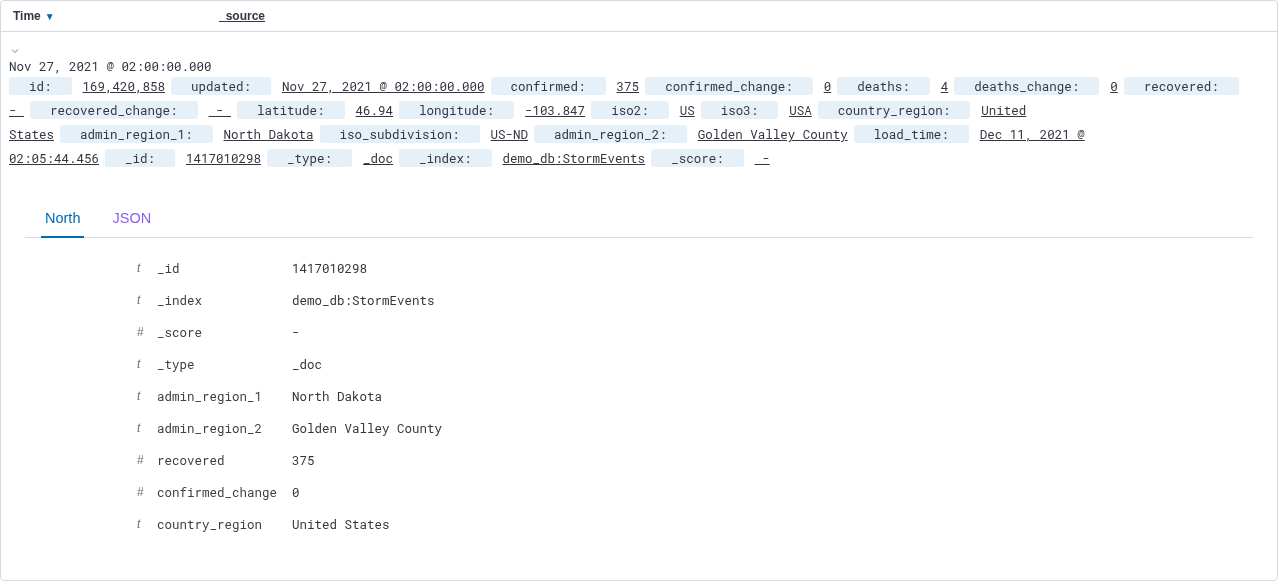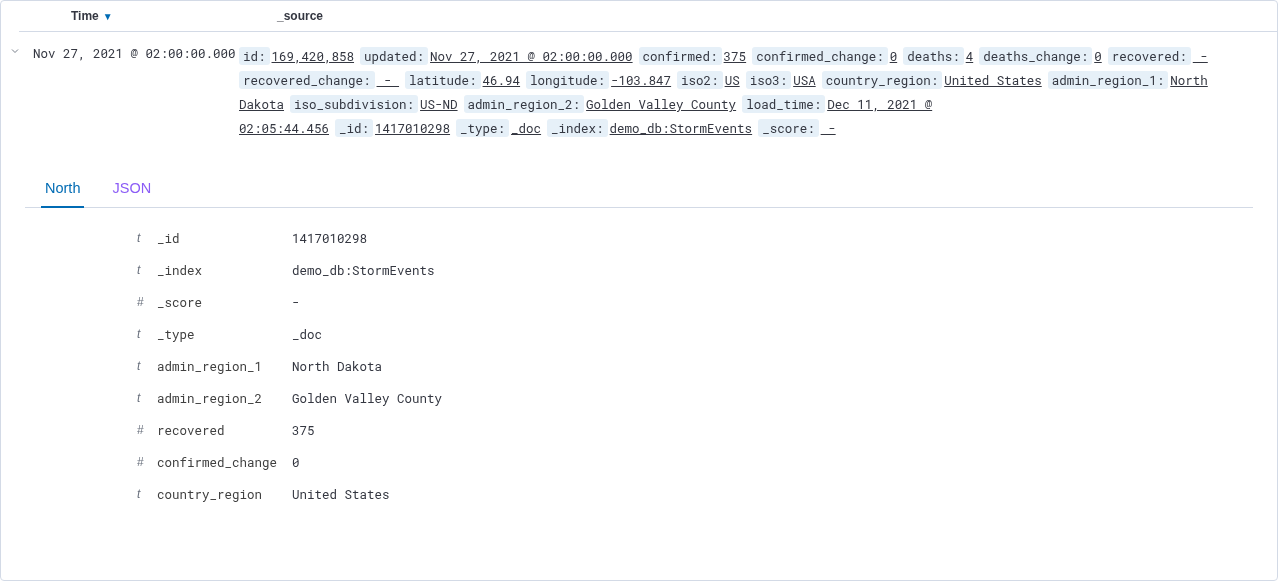--- a/index.html
+++ b/index.html
@@ -15,41 +15,42 @@
     border-radius: 4px;
     width: 1278px;
     height: 581px;
     overflow: hidden;
     position: relative;
   }
   .header-row {
     display: flex;
     align-items: center;
     border-bottom: 1px solid #d3dae6;
-    padding: 8px 0 8px 52px;
+    padding: 8px 0 8px 12px;
     font-size: 12px;
     font-weight: 700;
-    margin-left: 18px;
   }
   .col-time {
     width: 206px;
     display: flex;
     align-items: center;
     gap: 4px;
   }
   .sort-arrow {
     color: #006bb4;
     font-size: 10px;
   }
   .col-source {
     flex: 1;
+    text-decoration: underline;
   }
   .data-row {
     display: flex;
     padding: 12px 20px 0 8px;
+    flex-direction: column;
   }
   .expand-toggle {
     width: 24px;
     display: flex;
     align-items: flex-start;
     padding-top: 1px;
     cursor: pointer;
   }
   .expand-toggle svg { width: 12px; height: 12px; }
   .time-cell {
@@ -62,23 +63,23 @@
   .source-cell {
     flex: 1;
     font-family: "Roboto Mono", Consolas, Menlo, monospace;
     font-size: 12.5px;
     line-height: 24px;
     word-wrap: break-word;
   }
   .kv-key {
     background: #e6f0f8;
     color: #343741;
-    padding: 1px 4px;
+    padding: 1px 20px;
     border-radius: 3px;
-    margin-right: 2px;
+    margin-right: 11px;
   }
   .kv-val {
     margin-right: 6px;
     text-decoration: underline;
   }
   .expanded-section {
     padding: 32px 24px 0 24px;
   }
   .expanded-header {
     display: flex;

